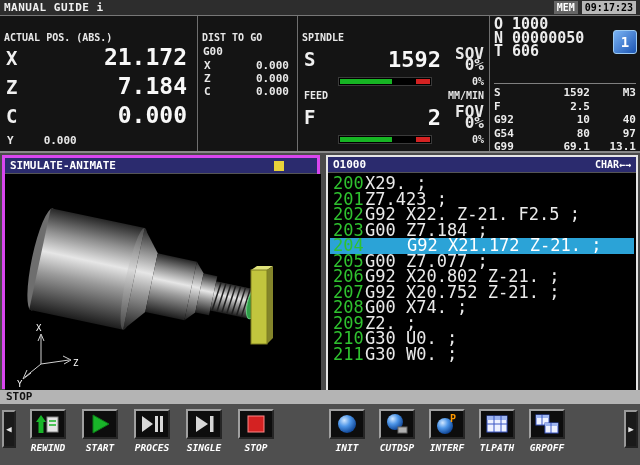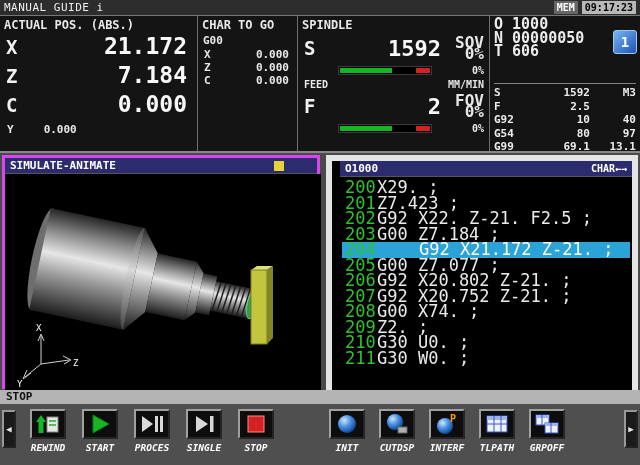--- a/index.html
+++ b/index.html
@@ -3,30 +3,30 @@
 <meta charset="utf-8">
 <style>
   * { margin:0; padding:0; box-sizing:border-box; }
   html,body { background:#222; }
   .screen { width:640px; height:465px; position:relative; background:#4a4a4a;
             font-family:"DejaVu Sans Mono", monospace; overflow:hidden; }
 
   
   .topbar { position:absolute; top:0; left:0; right:0; height:15px; background:#2d2d2d;
             display:flex; align-items:center; justify-content:space-between; padding:0 4px; }
-  .app-title { color:#f0f0f0; font-size:11px; font-weight:normal; letter-spacing:0.5px; }
+  .app-title { color:#f0f0f0; font-size:11px; font-weight:bold; letter-spacing:0.5px; }
   .top-right { display:flex; align-items:center; gap:4px; }
   .mode-badge { color:#fff; background:#666; font-size:10px; font-weight:bold; padding:0 3px; line-height:13px; }
   .clock { color:#000; background:#b8b8b8; font-size:10px; font-weight:bold; padding:0 3px; line-height:13px; }
 
   
   .pospanel { position:absolute; top:15px; left:0; right:0; height:138px; background:#141414;
               border-top:1px solid #777; border-bottom:2px solid #888; display:flex; }
   .col { border-right:1px solid #6f6f6f; }
-  .hdr { color:#e8e8e8; font-size:12px; font-weight:bold; padding:2px 4px 1px; }
+  .hdr { color:#e8e8e8; font-size:10px; font-weight:bold; padding:16px 4px 1px; }
 
   .col-actual { width:198px; }
   .axis-row { display:flex; align-items:baseline; height:29px; padding:0 10px 0 6px; }
   .axis-letter { color:#f0f0f0; font-size:19px; font-weight:bold; width:26px; }
   .axis-value { color:#f8f8f8; font-size:23px; font-weight:bold; flex:1; text-align:right; }
   .y-row { display:flex; color:#e8e8e8; font-size:11px; font-weight:bold; padding-left:7px; margin-top:3px; gap:30px; }
 
   .col-dist { width:100px; }
   .gcode { color:#e8e8e8; font-size:11px; font-weight:bold; padding:1px 5px; }
   .dist-row { display:flex; justify-content:space-between; padding:0 8px 0 6px; color:#e8e8e8;
@@ -53,21 +53,21 @@
                 background:linear-gradient(135deg,#7ab4f4,#1c55b4); border:1px solid #9ccaf2;
                 border-radius:3px; color:#fff; font-size:14px; font-weight:bold;
                 display:flex; align-items:center; justify-content:center; }
   .info-divider { border-top:1px solid #808080; margin:1px 0 2px; }
   .modal-grid { display:grid; grid-template-columns:36px 1fr 46px; color:#ececec;
                 font-size:11px; font-weight:bold; line-height:13.5px; }
   .mv { text-align:right; }
 
   
   .simpanel { position:absolute; top:155px; left:2px; width:318px; height:234px; background:#000; border:3px solid #d946ef; }
-  .progpanel { position:absolute; top:155px; left:326px; width:312px; height:296px; background:#000; border:6px solid #e5e5e5;padding-left:8px; }
+  .progpanel { position:absolute; top:155px; left:326px; width:312px; height:296px; background:#000; border:2px solid #e5e5e5; }
   .phdr { height:16px; background:#2b2b6e; display:flex; align-items:center; padding:0 5px;
           color:#fff; font-size:11px; font-weight:bold; border-bottom:1px solid #555; }
   .sim-ind { width:10px; height:10px; background:#e8d23a; margin-left:auto; margin-right:28px; }
   .char-label { margin-left:auto; font-size:10px; font-weight:bold; }
   .simview { display:block; width:316px; height:216px; }
   .proglines { padding:3px 2px; }
   .prow { display:flex; height:15.5px; line-height:15.5px; font-size:17px; padding:0 3px; }
   .pnum { color:#2fc22f; width:26px; margin-right:6px; }
   .ptext { color:#eaeaea; white-space:pre; }
   .prow.hl { background:#2ba3d7;gap:42px; }
@@ -137,21 +137,21 @@
         <span class="axis-letter">C</span>
         <span class="axis-value">0.000</span>
       </div>
       <div class="y-row">
         <span>Y</span>
         <span>0.000</span>
       </div>
     </div>
 
     <div class="col col-dist">
-      <div class="hdr">CHAR TO GO</div>
+      <div class="hdr">DIST TO GO</div>
       <div class="gcode">G00</div>
       <div class="dist-row">
         <span>X</span>
         <span>0.000</span>
       </div>
       <div class="dist-row">
         <span>Z</span>
         <span>0.000</span>
       </div>
       <div class="dist-row">

